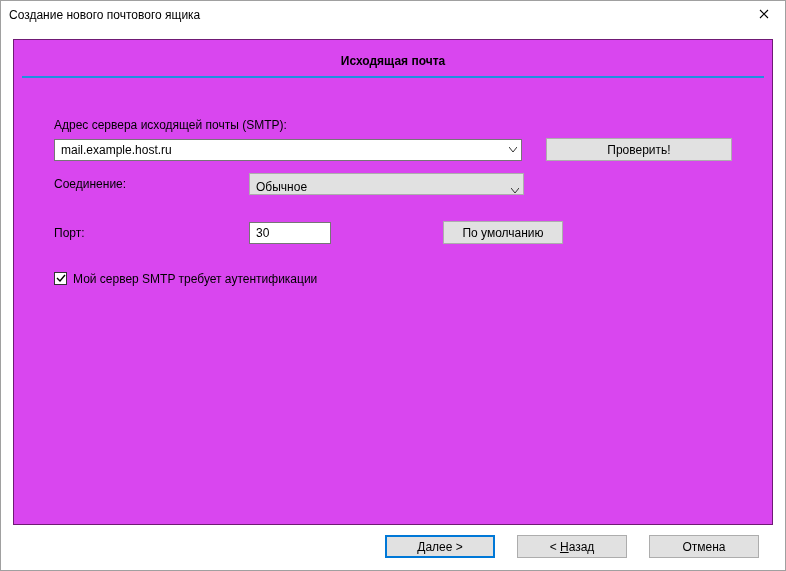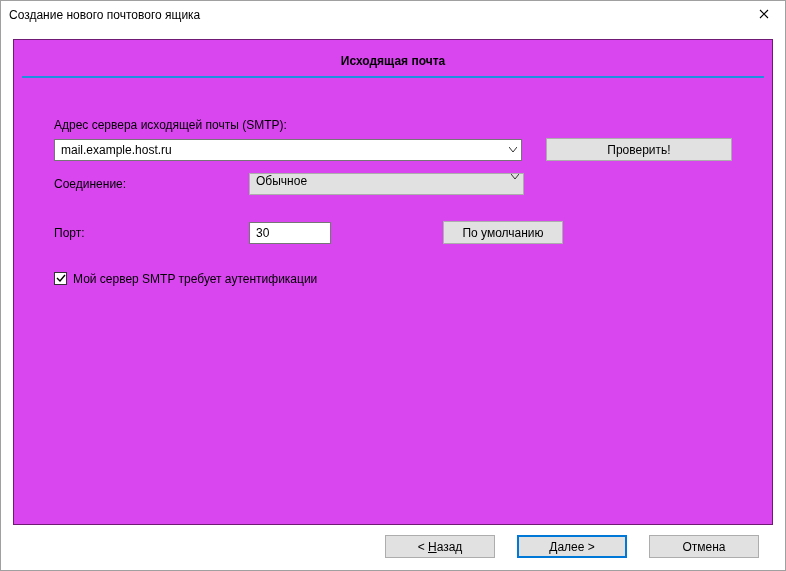--- a/index.html
+++ b/index.html
@@ -119,21 +119,21 @@
   }
   .label-col {
     width: 195px;
   }
   .select-box {
     width: 275px;
     height: 22px;
     border: 1px solid #adadad;
     background: #e1e1e1;
     display: flex;
-    align-items: flex-start;
+    align-items: flex-end;
     justify-content: space-between;
     padding: 0 4px 0 6px;
   }
   .port-input {
     width: 82px;
     height: 22px;
     border: 1px solid #767676;
     background: #ffffff;
     padding: 0 6px;
     display: flex;
@@ -254,24 +254,24 @@
                 </svg>
             </span>
           </div>
           <span>Мой сервер SMTP требует аутентификации</span>
         </div>
 
       </div>
     </div>
 
     <div class="footer">
+      <div class="btn btn-primary">
+        <span>Далее  &gt;</span>
+      </div>
       <div class="btn">
         <span><span>&lt;  </span><span class="underline-letter">Н</span><span>азад</span></span>
-      </div>
-      <div class="btn btn-primary">
-        <span>Далее  &gt;</span>
       </div>
       <div class="btn">
         <span>Отмена</span>
       </div>
     </div>
   </div>
 </div>
 
 </body></html>

